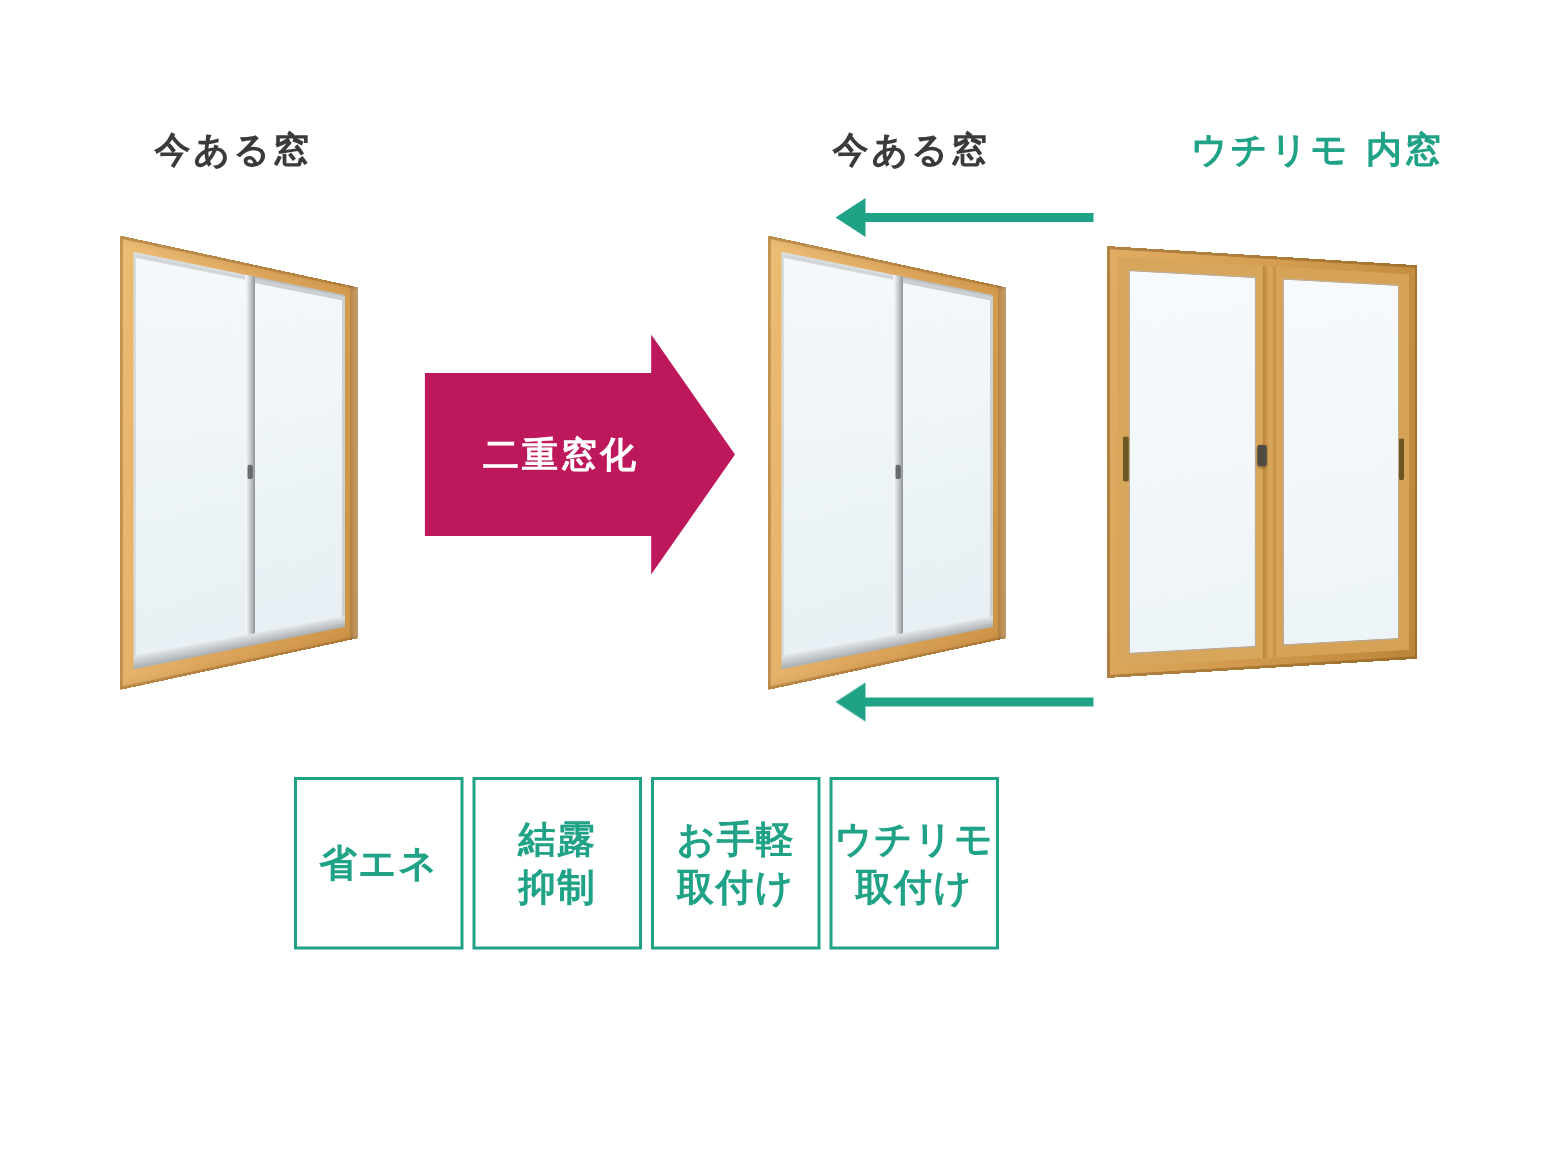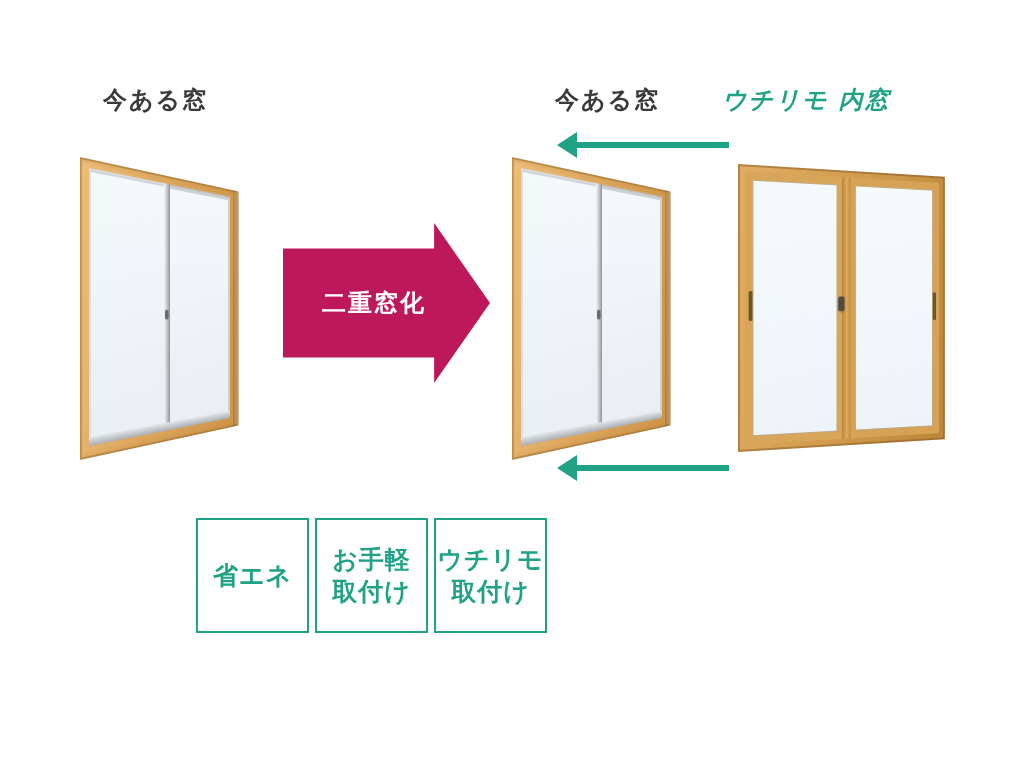--- a/index.html
+++ b/index.html
@@ -121,21 +121,21 @@
 </style>
 </head>
 <body>
 
 <div class="canvas">
 
   <div class="top-label" style="left:103px;">今ある窓</div>
 
   <div class="top-label" style="left:555px;">今ある窓</div>
 
-  <div class="top-label teal" style="left:722px;font-style:italic;">ウチリモ 内窓</div>
+  <div class="top-label teal" style="left:794px;">ウチリモ 内窓</div>
 
   <div class="sm-arrow" style="left:557px;top:132px;">
     <div class="head"></div>
     <div class="shaft"></div>
   </div>
 
   <div class="win-ext" style="left:80px;top:157px;">
     <div class="we-body">
       <div class="we-frame"></div>
       <div class="we-glass">
@@ -179,20 +179,22 @@
     </div>
   </div>
 
   <div class="sm-arrow" style="left:557px;top:455px;">
     <div class="head"></div>
     <div class="shaft"></div>
   </div>
 
   <div class="features">
     <div class="fbox">省エネ</div>
+    <div class="fbox">結露
+抑制</div>
     <div class="fbox">お手軽
 取付け</div>
     <div class="fbox">ウチリモ
 取付け</div>
   </div>
 
 
 </div>
 
 </body></html>

